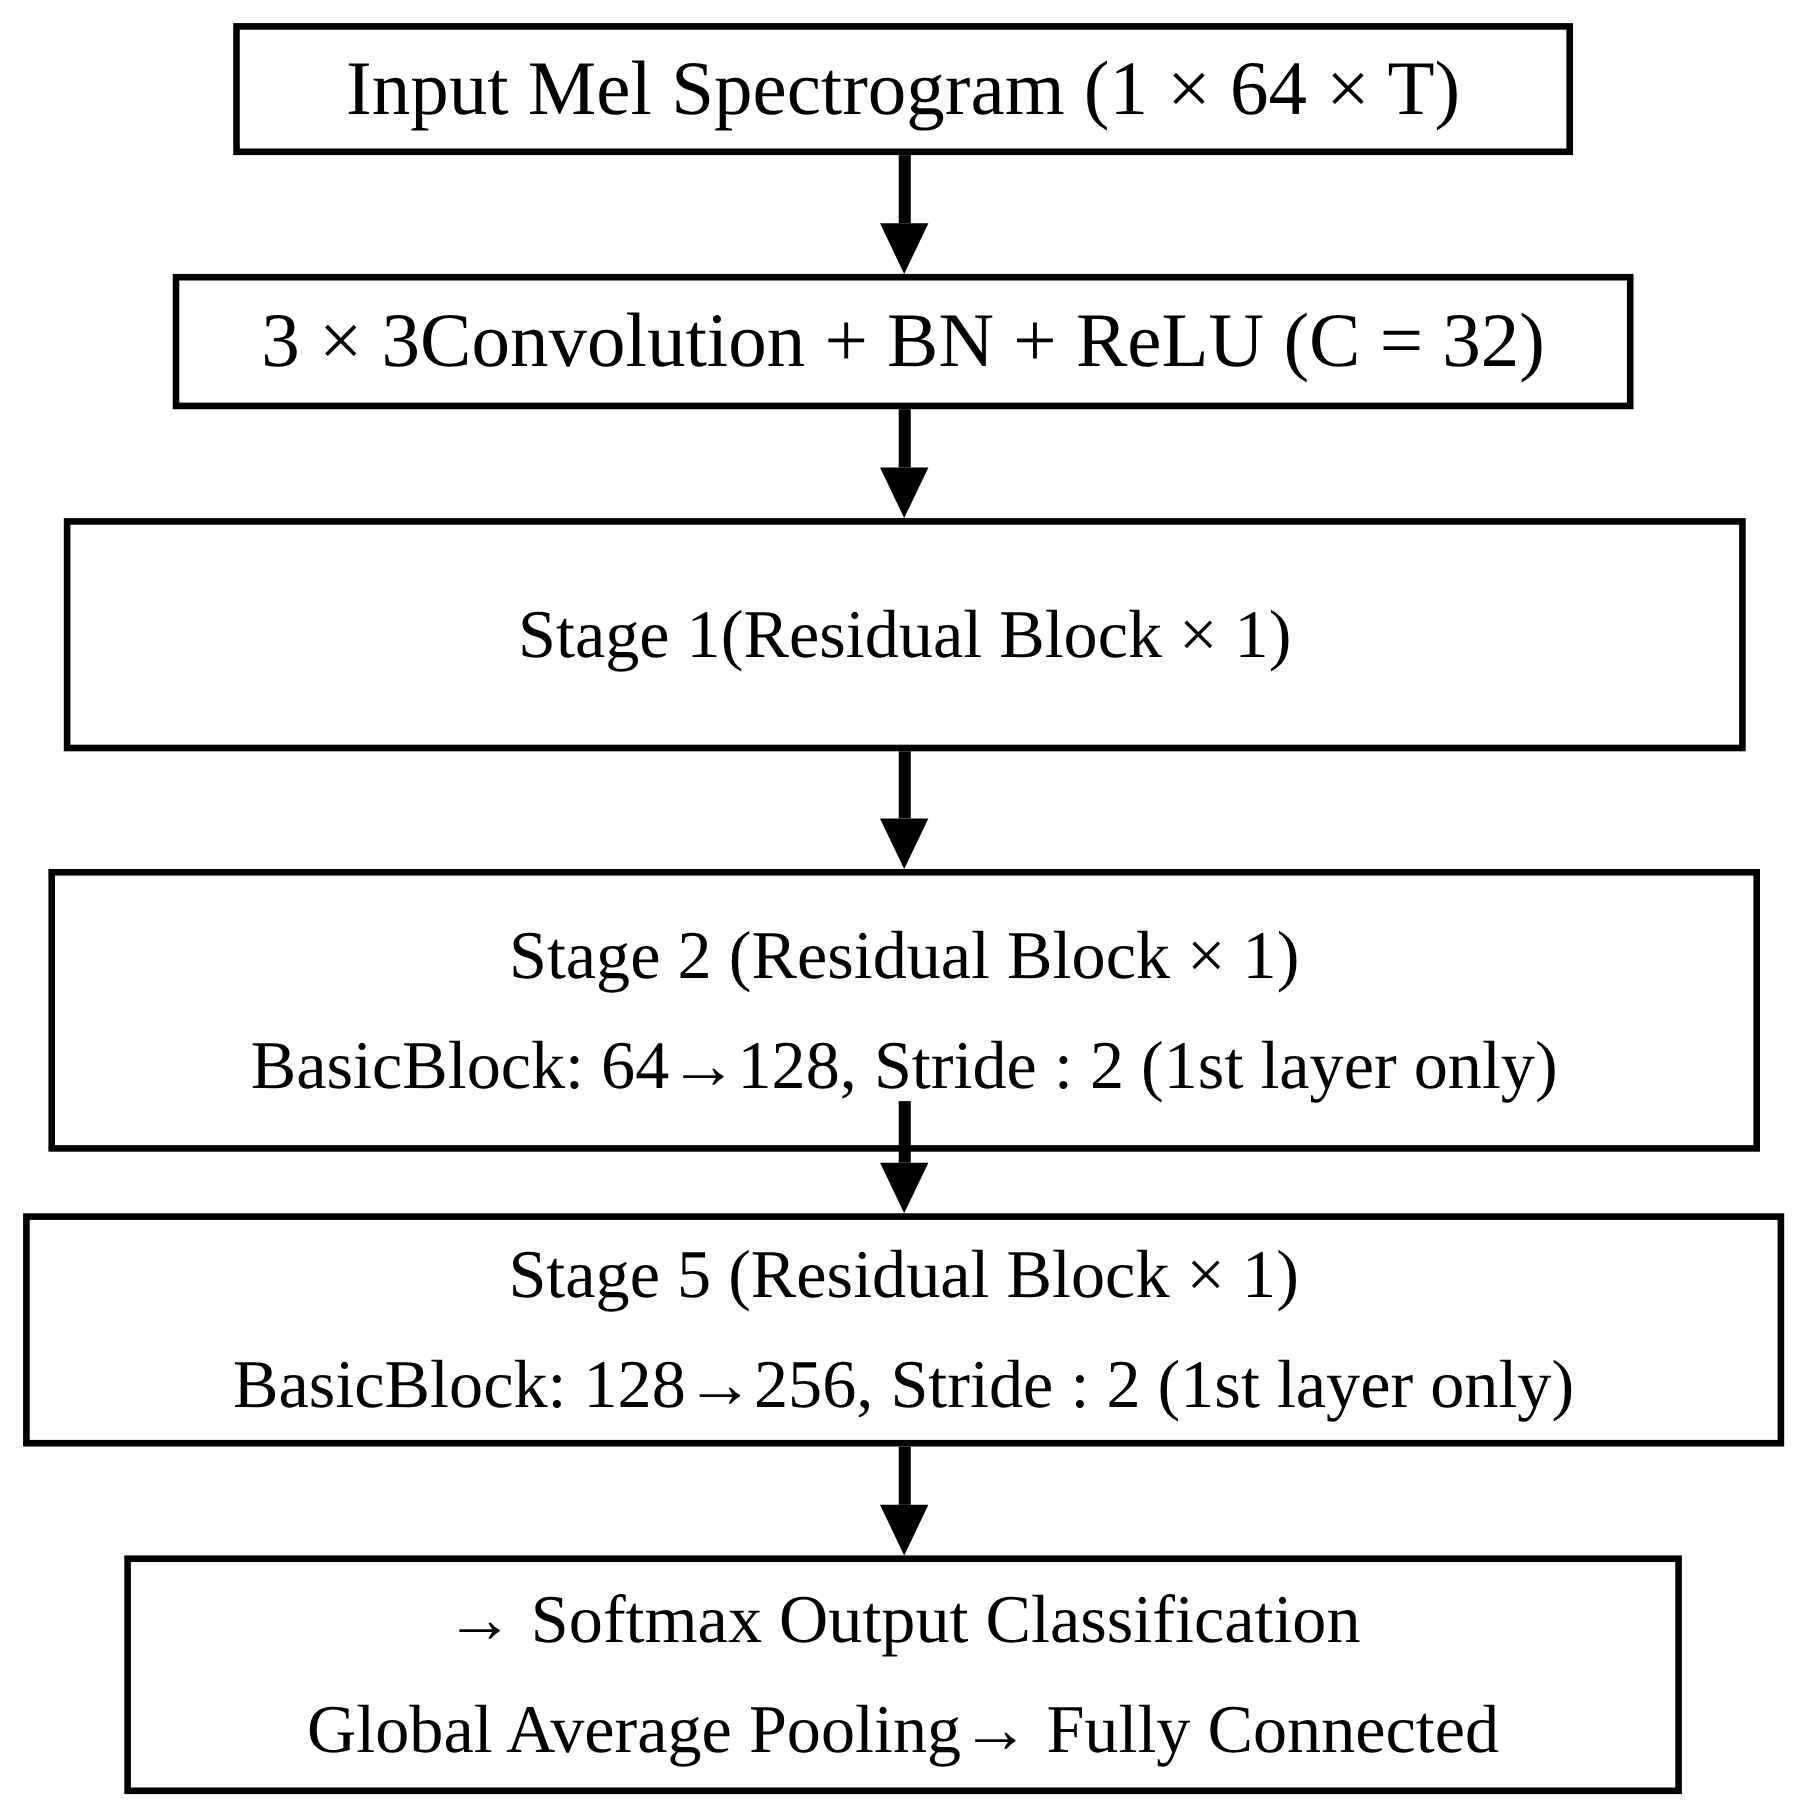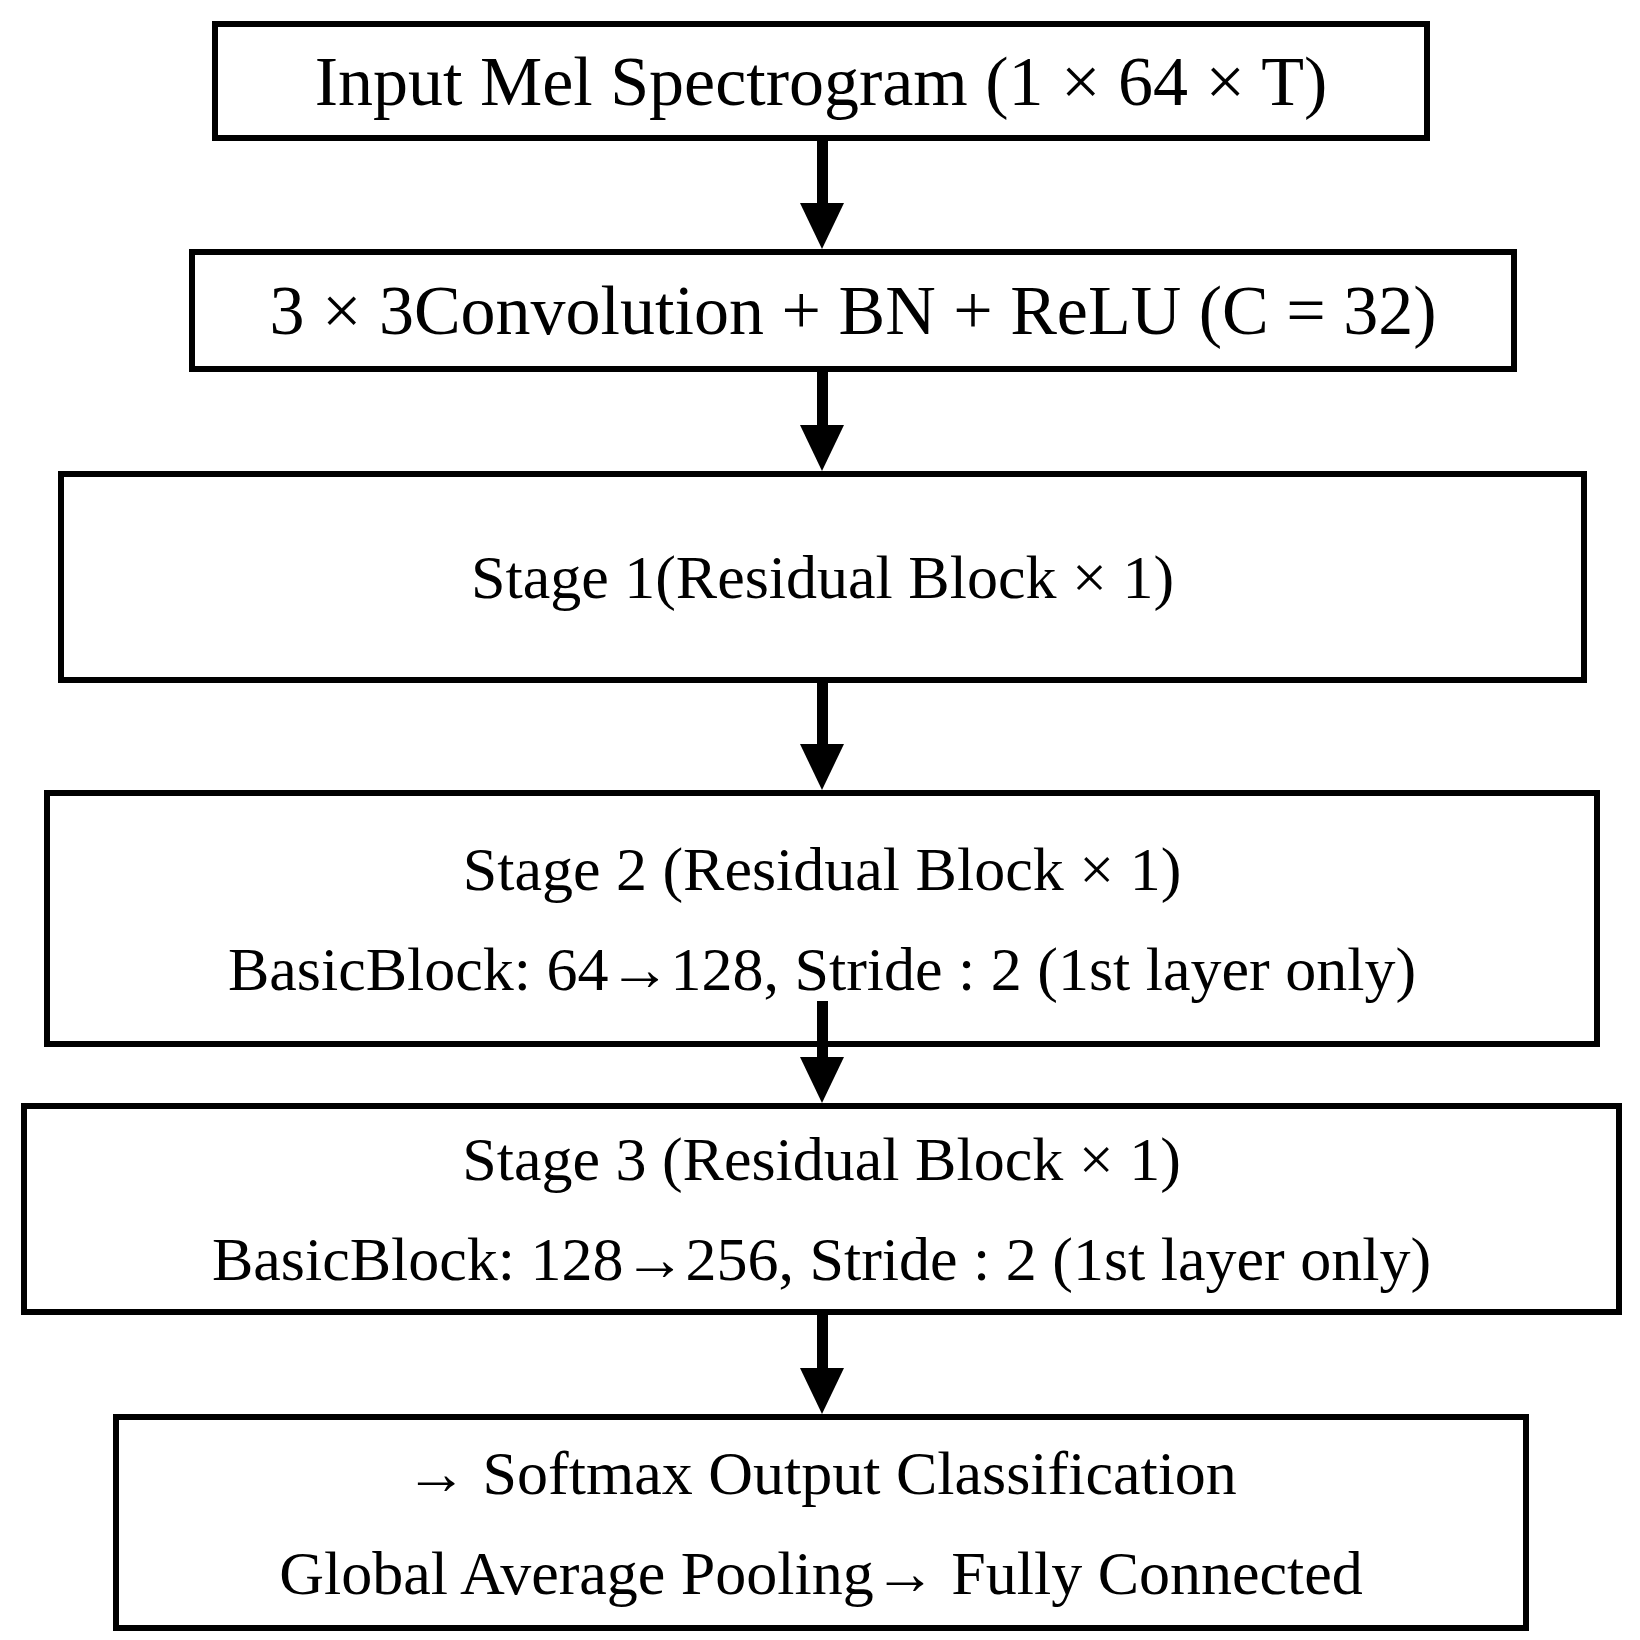--- a/index.html
+++ b/index.html
@@ -27,21 +27,21 @@
     text-align: center;
   }
   .box .line {
     white-space: nowrap;
   }
   .font-lg { font-size: 70px; line-height: 1.1; }
   .font-md { font-size: 62px; line-height: 100px; text-align: right; }
 
   
   #node-input   { left: 212px; top: 21px;   width: 1218px; height: 120px; }
-  #node-conv    { left: 157px; top: 249px;  width: 1328px; height: 123px; margin-left: 32px; }
+  #node-conv    { left: 157px; top: 249px;  width: 1328px; height: 123px; }
   #node-stage1  { left: 58px;  top: 471px;  width: 1529px; height: 212px; }
   #node-stage2  { left: 44px;  top: 790px;  width: 1556px; height: 257px; }
   #node-stage3  { left: 21px;  top: 1103px; width: 1601px; height: 212px; }
   #node-output  { left: 113px; top: 1414px; width: 1416px; height: 217px; }
 
   
   .arrow {
     position: absolute;
     left: 800px;
     width: 44px;
@@ -103,21 +103,21 @@
     <div class="line">Stage 2 (Residual Block × 1)</div>
     <div class="line">BasicBlock: 64→128, Stride : 2 (1st layer only)</div>
   </div>
 
   <div class="arrow" id="arrow-4">
     <div class="shaft"></div>
     <div class="head"></div>
   </div>
 
   <div class="box font-md" id="node-stage3">
-    <div class="line">Stage 3 (Residual Block × 1)</div>
+    <div class="line">Stage 5 (Residual Block × 1)</div>
     <div class="line">BasicBlock: 128→256, Stride : 2 (1st layer only)</div>
   </div>
 
   <div class="arrow" id="arrow-5">
     <div class="shaft"></div>
     <div class="head"></div>
   </div>
 
   <div class="box font-md" id="node-output">
     <div class="line">→ Softmax Output Classification</div>

